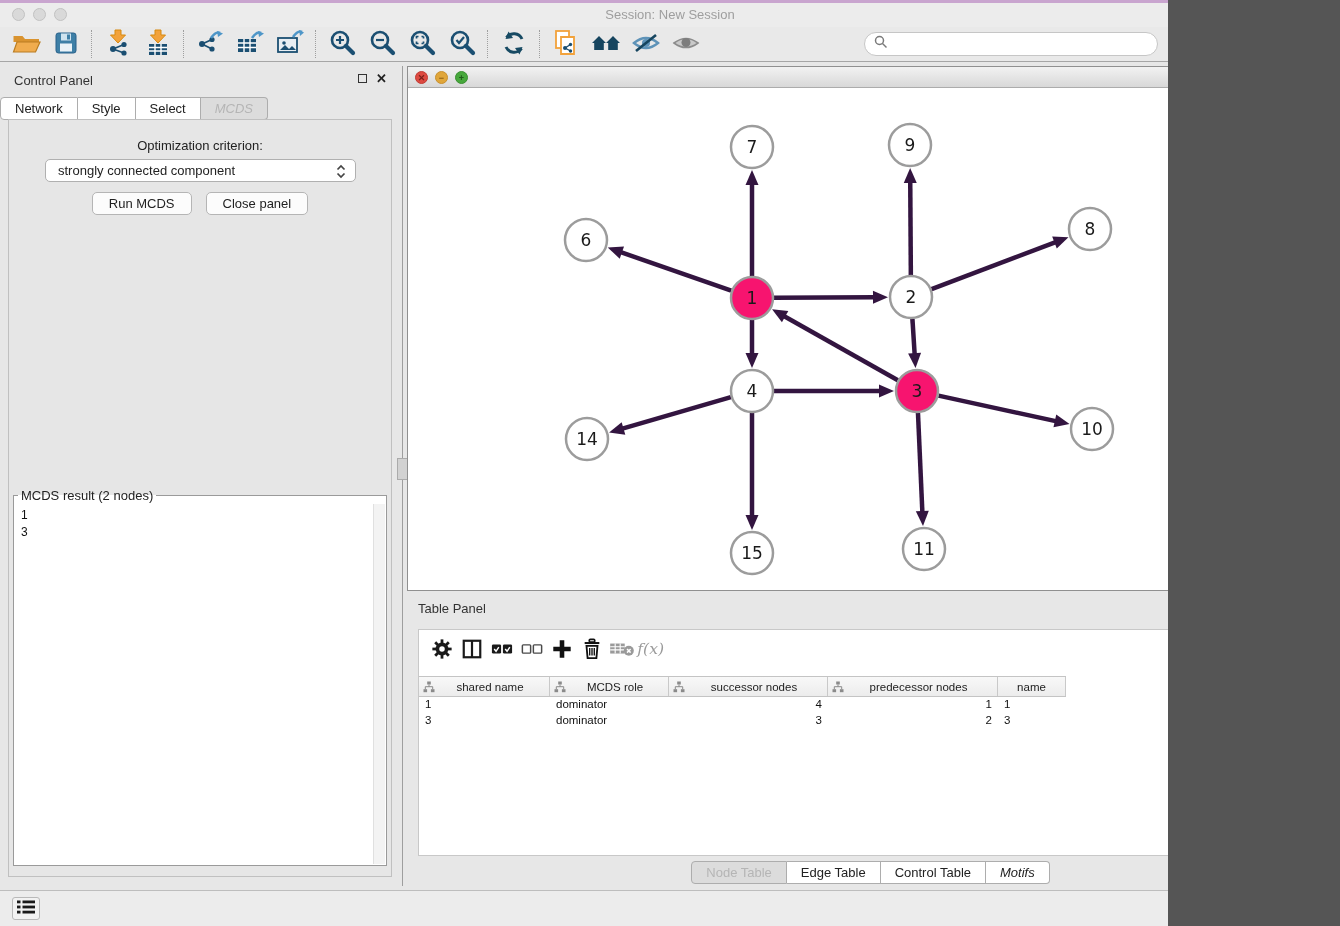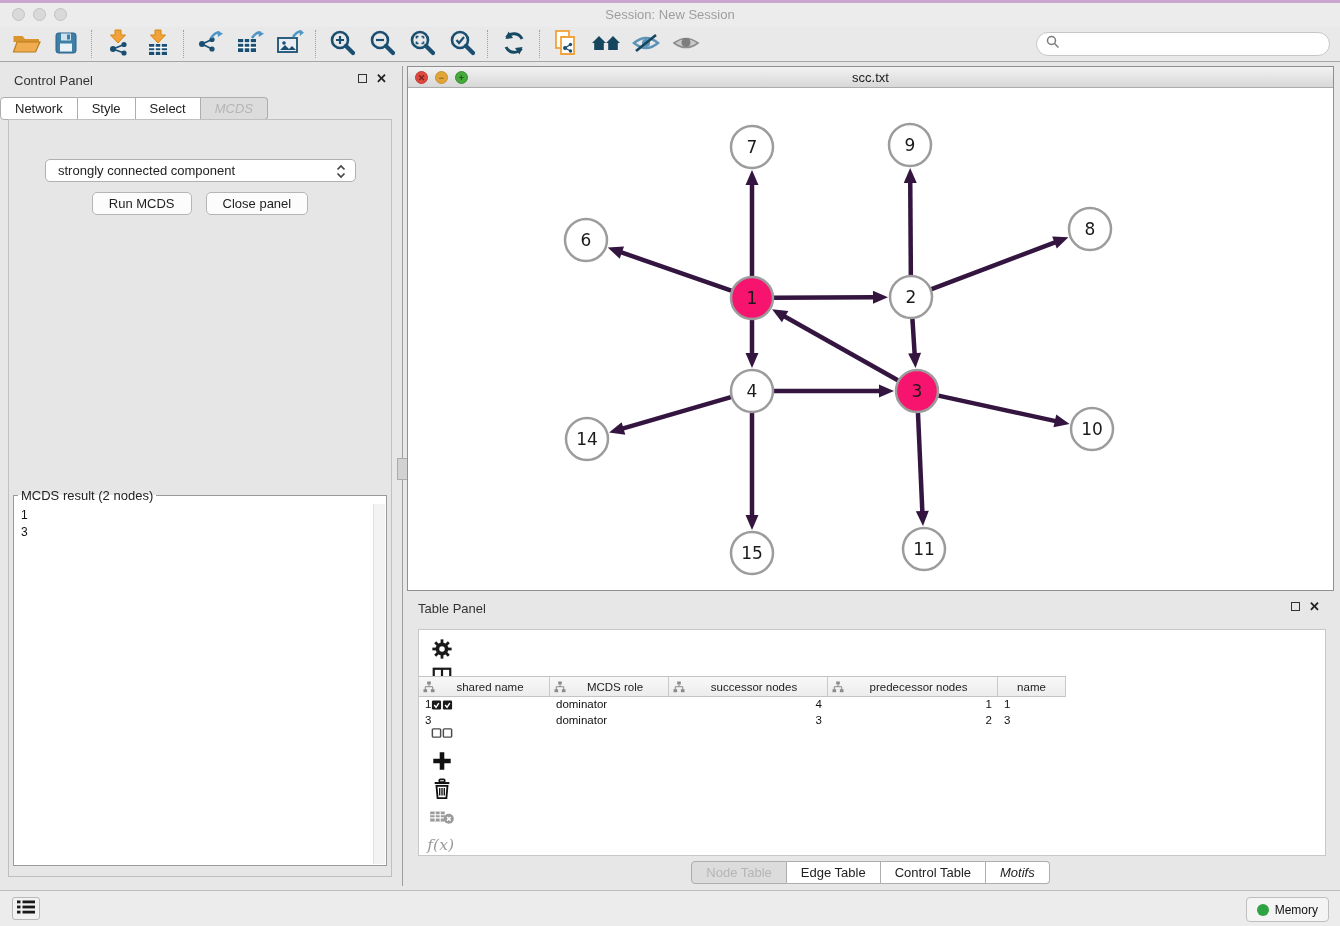--- a/index.html
+++ b/index.html
@@ -1,16 +1,16 @@
 <!DOCTYPE html>
 <html><head>
 <meta charset="utf-8">
 <style>
   html,body{margin:0;padding:0;background:#555;}
-  .app{position:relative;width:1340px;height:926px;background:#E7E7E7;overflow:hidden;
+  .app{position:relative;width:1168px;height:926px;background:#E7E7E7;overflow:hidden;
        font-family:"Liberation Sans",sans-serif;color:#222;}
   
   .top-strip{position:absolute;left:0;top:0;width:1340px;height:3px;background:#C9A5CF;}
   .titlebar{position:absolute;left:0;top:3px;width:1340px;height:24px;background:#ECECEC;
             border-bottom:1px solid #D6D6D6;}
   .tl-group{position:absolute;left:12px;top:5px;display:flex;gap:8px;}
   .tl{width:13px;height:13px;border-radius:50%;background:#D9D9D9;border:1px solid #C2C2C2;box-sizing:border-box;}
   .win-title{position:absolute;left:0;top:4px;width:100%;text-align:center;font-size:13px;color:#9E9E9E;}
   .toolbar{position:absolute;left:0;top:27px;width:1340px;height:35px;background:#E9E9E9;
            border-bottom:1px solid #A6A6A6;display:flex;align-items:center;padding-left:6px;box-sizing:border-box;}
@@ -58,21 +58,21 @@
   .nl-close{background:#DD4A41;border:1px solid #C13B33;color:#7A1F1A;}
   .nl-min{background:#E0A63A;border:1px solid #C8902F;color:#8A5D14;}
   .nl-max{background:#47A83C;border:1px solid #3A8F31;color:#1F5C1A;}
   .net-title{position:absolute;left:0;top:3px;width:100%;text-align:center;font-size:13px;color:#1A1A1A;}
   .net-canvas{position:absolute;left:1px;top:21px;width:925px;height:503px;}
   
   .tp{position:absolute;left:407px;top:597px;width:927px;height:289px;}
   .tp-title{position:absolute;left:11px;top:4px;font-size:13px;color:#333;}
   .tp-inner{position:absolute;left:11px;top:32px;width:908px;height:227px;background:#FFF;
             border:1px solid #C8C8C8;box-sizing:border-box;}
-  .tp-toolbar{position:absolute;left:8px;top:6px;display:flex;align-items:flex-end;flex-direction:column;}
+  .tp-toolbar{position:absolute;left:8px;top:6px;display:flex;align-items:flex-end;}
   .ttbtn{width:30px;height:28px;display:flex;align-items:center;justify-content:center;background:none;border:none;padding:0;}
   .grid-head{position:absolute;left:0;top:46px;display:flex;height:19px;
              background:linear-gradient(#F8F8F8,#ECECEC);border-top:1px solid #C4C4C4;border-bottom:1px solid #C4C4C4;}
   .gh-cell{display:flex;align-items:center;border-right:1px solid #C9C9C9;font-size:11.5px;color:#222;
            box-sizing:border-box;padding:0 4px;}
   .gh-label{flex:1;text-align:center;}
   .grid-body{position:absolute;left:0;top:66px;width:100%;}
   .grow{display:flex;height:16px;font-size:11.5px;color:#111;}
   .gcell{box-sizing:border-box;padding:0 6px;line-height:16px;}
   .tp-tabs{position:absolute;left:0;top:264px;width:100%;display:flex;justify-content:center;}
@@ -245,20 +245,21 @@
     <span class="close-ic">✕</span>
   </div>
   <div class="cp-tabs" id="cp-tabs">
       <div class="tab">Network</div>
       <div class="tab">Style</div>
       <div class="tab">Select</div>
       <div class="tab inactive-look">MCDS</div>
     </div>
 
   <div class="cp-body">
+    <div class="crit-label">Optimization criterion:</div>
     <div class="dropdown">
       <span>strongly connected component</span>
       <span class="dd-stepper" id="dd-stepper"><svg width="12" height="15" viewBox="0 0 12 15">
             <path d="M2.5 5.5 L6 2 9.5 5.5 M2.5 9.5 L6 13 9.5 9.5" fill="none" stroke="#444" stroke-width="1.7"></path>
           </svg></span>
     </div>
     <div class="btn-row">
       <button class="pbtn">Run MCDS</button>
       <button class="pbtn">Close panel</button>
     </div>
@@ -277,21 +278,20 @@
   <div class="v-divider"></div>
   <div class="v-grip"></div>
 
   <div class="net-win">
     <div class="net-titlebar">
       <div class="nt-lights">
         <div class="nlight nl-close">✕</div>
         <div class="nlight nl-min">−</div>
         <div class="nlight nl-max">+</div>
       </div>
-      <div class="net-title">scc.txt</div>
     </div>
     <div class="net-canvas">
       <svg id="graph-svg" width="925" height="503" viewBox="0 0 925 503">
           <g>
             <line x1="343" y1="188" x2="343" y2="95" stroke="#331540" stroke-width="4.5"></line>
             <polygon points="343,82 349.5,97 336.5,97" fill="#331540"></polygon>
           </g>
           <g>
             <line x1="322.23121807335133" y1="202.7434376400866" x2="210.9852795163342" y2="163.87437477076736" stroke="#331540" stroke-width="4.5"></line>
             <polygon points="198.71281746876906,159.5864061035458 215.01733493418575,158.39783123424965 210.7293662669642,170.67029328181476" fill="#331540"></polygon>

